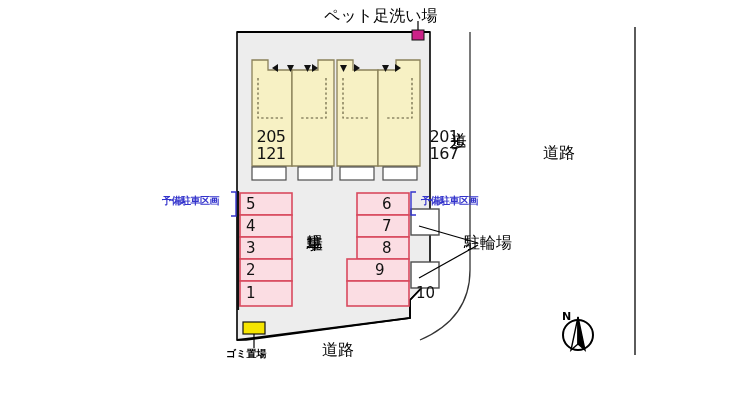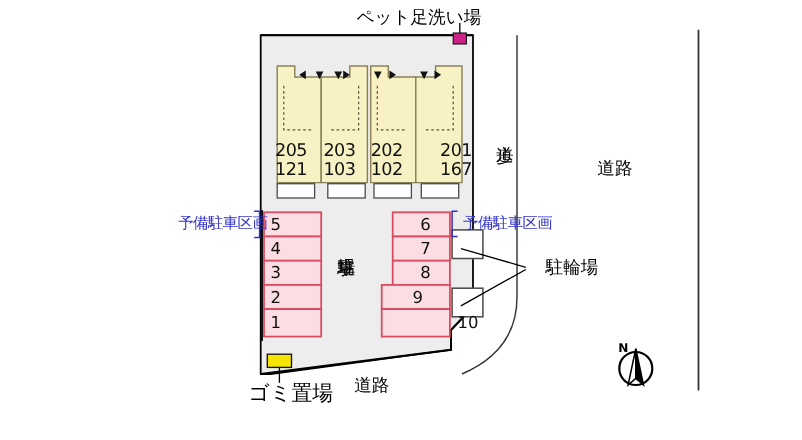--- a/index.html
+++ b/index.html
@@ -38,41 +38,42 @@
     position: absolute;
     writing-mode: vertical-rl;
     text-orientation: upright;
     color: #000000;
     font-family: "DejaVu Sans", "Liberation Sans", sans-serif;
     line-height: 1.05;
     letter-spacing: 0px;
   }
   .unit-num {
     position: absolute;
+    text-align: center;
     color: #111111;
     font-family: "DejaVu Sans", "Liberation Sans", sans-serif;
     font-size: 16px;
     line-height: 17px;
     letter-spacing: -0.5px;
   }
   .stall-num {
     position: absolute;
     color: #111111;
     font-family: "DejaVu Sans", "Liberation Sans", sans-serif;
     font-size: 15px;
     line-height: 15px;
   }
   .blue {
     color: #3333cc;
-    font-size: 14px;
-    font-weight: normal;
+    font-size: 10px;
+    font-weight: bold;
     letter-spacing: -0.5px;
   }
   .big-label { font-size: 16px; }
-  .mid-label { font-size: 19px; }
+  .mid-label { font-size: 10px; font-weight: bold; }
   .compass-n {
     position: absolute;
     font-size: 11px;
     font-weight: bold;
     color: #000;
     font-family: "DejaVu Sans", "Liberation Sans", sans-serif;
   }
 </style>
 </head>
 <body>
@@ -166,29 +167,21 @@
       <polygon points="578,317 585,350 578,344" fill="#000000" stroke="#000000" stroke-width="1.4"></polygon>
     </g>
   </svg>
 
   <div class="txt big-label" style="left:324px; top:8px;">ペット足洗い場</div>
 
   <div class="unit-num" style="left:250px; top:128px; width:42px;">
     <div>205</div>
     <div>121</div>
   </div>
-  <div class="unit-num" style="left:294px; top:128px; width:42px;">
-    <div>203</div>
-    <div>103</div>
-  </div>
-  <div class="unit-num" style="left:337px; top:128px; width:42px;">
-    <div>202</div>
-    <div>102</div>
-  </div>
-  <div class="unit-num" style="left:380px; top:128px; width:42px;padding-left:20px;">
+  <div class="unit-num" style="left:403px; top:128px; width:42px;padding-left:20px;">
     <div>201</div>
     <div>167</div>
   </div>
 
   <div class="stall-num" style="left:246px; top:197px;">5</div>
   <div class="stall-num" style="left:246px; top:219px;">4</div>
   <div class="stall-num" style="left:246px; top:241px;">3</div>
   <div class="stall-num" style="left:246px; top:263px;">2</div>
   <div class="stall-num" style="left:246px; top:286px;">1</div>
 
@@ -198,21 +191,21 @@
   <div class="stall-num" style="left:375px; top:263px;">9</div>
   <div class="stall-num" style="left:370px; top:286px;margin-left:46px;">10</div>
 
   <div class="vtxt big-label" style="left:306px; top:222px;">駐車場</div>
 
   <div class="vtxt big-label" style="left:450px; top:120px;">歩道</div>
 
   <div class="txt big-label" style="left:543px; top:145px;">道路</div>
   <div class="txt big-label" style="left:322px; top:342px;">道路</div>
 
-  <div class="txt big-label" style="left:496px; top:235px;">駐輪場</div>
+  <div class="txt big-label" style="left:464px; top:235px;">駐輪場</div>
 
   <div class="txt mid-label" style="left:226px; top:349px;">ゴミ置場</div>
 
   <div class="txt blue" style="left:162px; top:196px;">予備駐車区画</div>
   <div class="txt blue" style="left:421px; top:196px;">予備駐車区画</div>
 
   <div class="compass-n" style="left:562px; top:310px;">N</div>
 
 </div>
 

